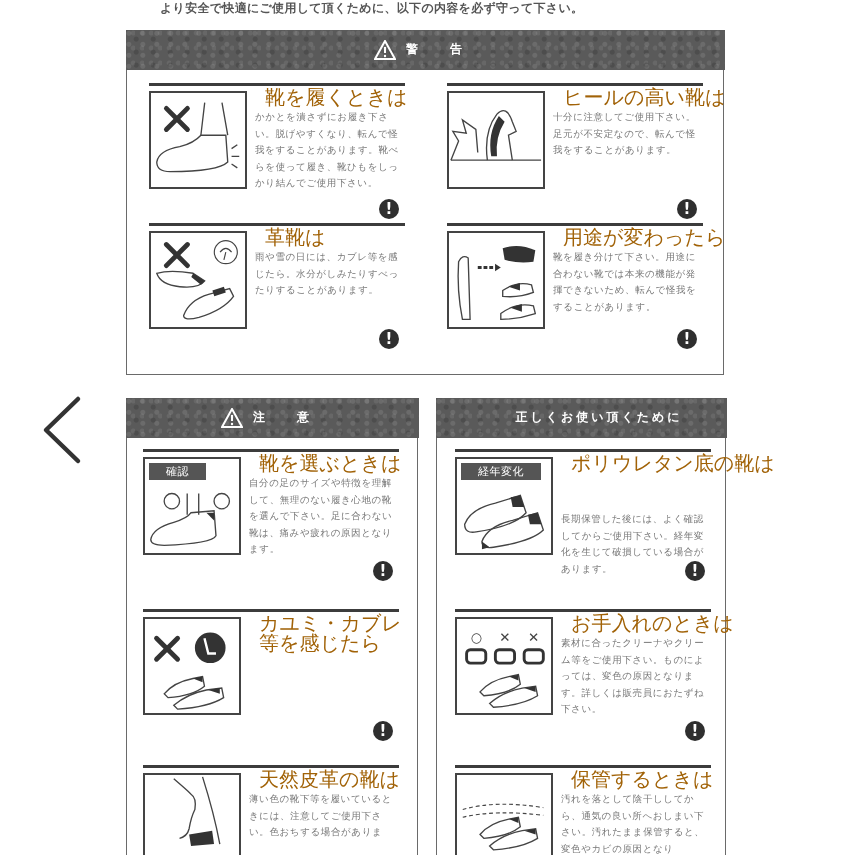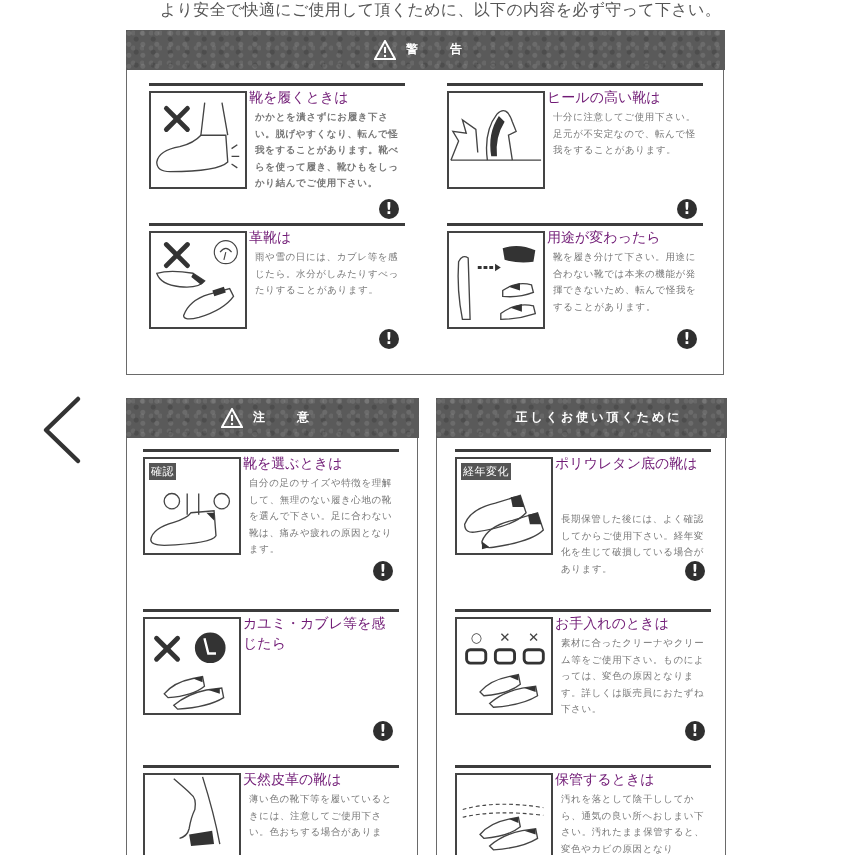--- a/index.html
+++ b/index.html
@@ -1,19 +1,19 @@
 <!DOCTYPE html>
 <html><head>
 <meta charset="utf-8">
 <style>
   * { box-sizing: border-box; margin: 0; padding: 0; }
   html, body { width: 855px; height: 855px; overflow: hidden; background: #ffffff; }
   body { position: relative; font-family: "DejaVu Sans", sans-serif; color: #4a4a4a; }
 
-  .intro { position: absolute; left: 160px; top: 0px; width: 540px; font-size: 16px; color: #555; letter-spacing: 0.3px; white-space: nowrap; }
+  .intro { position: absolute; left: 160px; top: 0px; width: 540px; font-size: 12px; color: #555; letter-spacing: 0.3px; white-space: nowrap; font-weight: bold; }
 
   .prev-arrow { position: absolute; left: 40px; top: 395px; width: 44px; height: 70px; cursor: pointer; }
 
   .section { position: absolute; border: 1.5px solid #6a6a6a; background: #fff; }
   .section-header {
     position: absolute; left: -1.5px; right: -1.5px; top: -1.5px; height: 40px;
     background: #5a5a5a;
     background-image:
       radial-gradient(circle at 20% 30%, rgba(255,255,255,0.10) 0 2px, transparent 3px),
       radial-gradient(circle at 60% 70%, rgba(0,0,0,0.15) 0 2px, transparent 3px),
@@ -21,26 +21,26 @@
     background-size: 14px 11px, 17px 13px, 9px 15px;
     color: #fff; display: flex; align-items: center; justify-content: center;
     font-size: 12px; font-weight: bold; letter-spacing: 14px;
   }
   .section-header .warn-tri { width: 22px; height: 20px; margin-right: 10px; }
   .section-header.plain { letter-spacing: 3px; padding-left: 36px; }
 
   .item { position: absolute; width: 256px; }
   .item .rule { position: absolute; left: 0; right: 0; top: 0; height: 3px; background: #3c3c3c; }
   .item .pic { position: absolute; left: 0; top: 8px; width: 98px; height: 98px; border: 2px solid #444; background: #fff; overflow: hidden; }
-  .item .title { position: absolute; left: 100px; top: 4px; font-size: 14px; color: #701a75; white-space: nowrap; line-height: 20px; }
+  .item .title { position: absolute; left: 116px; top: 4px; font-size: 20px; color: #a16207; white-space: nowrap; line-height: 20px; }
   .item .title.two { white-space: normal; width: 150px; }
   .item .body { position: absolute; left: 106px; width: 150px; font-size: 9.5px; color: #777; line-height: 16.5px; letter-spacing: 0.6px; }
   .item .excl { position: absolute; right: 6px; width: 20px; height: 20px; border-radius: 50%; background: #2f2f2f; color: #fff; font-weight: bold; font-size: 15px; line-height: 20px; text-align: center; font-family: "DejaVu Sans", sans-serif; }
 
-  .pic .tag { position: absolute; left: 4px; top: 4px; background: #555; color: #fff; font-size: 11px; padding: 1px 2px; letter-spacing: 0.5px; }
+  .pic .tag { position: absolute; left: 4px; top: 4px; background: #555; color: #fff; font-size: 11px; padding: 1px 17px; letter-spacing: 0.5px; }
   .pic svg { position: absolute; left: 0; top: 0; width: 100%; height: 100%; }
 </style>
 </head>
 <body>
 
 <div class="intro">より安全で快適にご使用して頂くために、以下の内容を必ず守って下さい。</div>
 
 <svg class="prev-arrow" viewBox="0 0 44 70">
   <polyline points="38,4 6,35 38,66" fill="none" stroke="#333" stroke-width="4.5" stroke-linecap="round" stroke-linejoin="round"></polyline>
 </svg>
@@ -64,21 +64,21 @@
             <line x1="38" y1="16" x2="16" y2="38"></line>
           </g>
         <g fill="none" stroke="#444" stroke-width="1.4">
             <path d="M6,72 Q8,60 30,56 Q45,52 52,44 L78,44 L80,72 Q70,82 20,82 Q6,82 6,72Z"></path>
             <path d="M56,10 L52,44 M74,10 L80,44"></path>
             <path d="M84,58 l6,-4 M84,66 l8,0 M84,74 l6,4"></path>
           </g>
         </svg>
     </div>
     <div class="title">靴を履くときは</div>
-    <div class="body" style="top:26px;font-weight:bold;">かかとを潰さずにお履き下さい。脱げやすくなり、転んで怪我をすることがあります。靴べらを使って履き、靴ひもをしっかり結んでご使用下さい。</div>
+    <div class="body" style="top:26px;">かかとを潰さずにお履き下さい。脱げやすくなり、転んで怪我をすることがあります。靴べらを使って履き、靴ひもをしっかり結んでご使用下さい。</div>
     <div class="excl" style="top:116px;">!</div>
   </div>
 
   <div class="item" style="left:320px; top:52px; height:135px;">
     <div class="rule"></div>
     <div class="pic">
       <svg viewBox="0 0 98 98">
           <g fill="none" stroke="#444" stroke-width="1.4">
             <polyline points="2,70 10,50 4,40 18,42 14,28 28,38 30,62"></polyline>
             <line x1="2" y1="70" x2="96" y2="70"></line>

